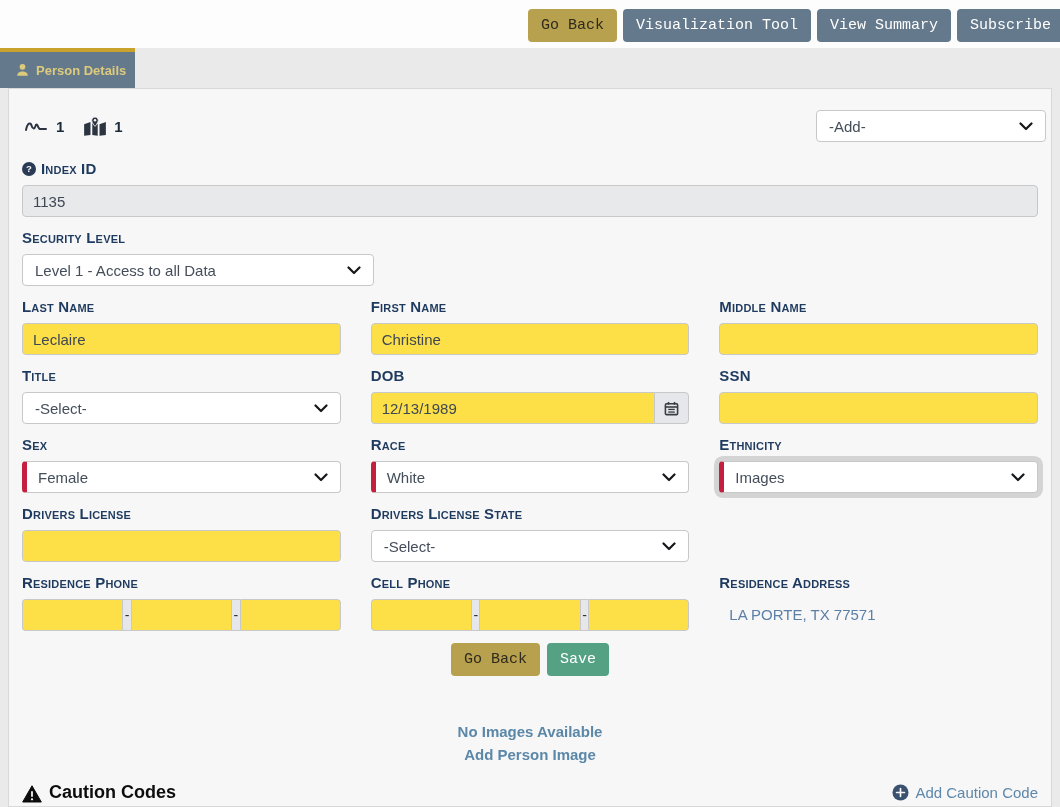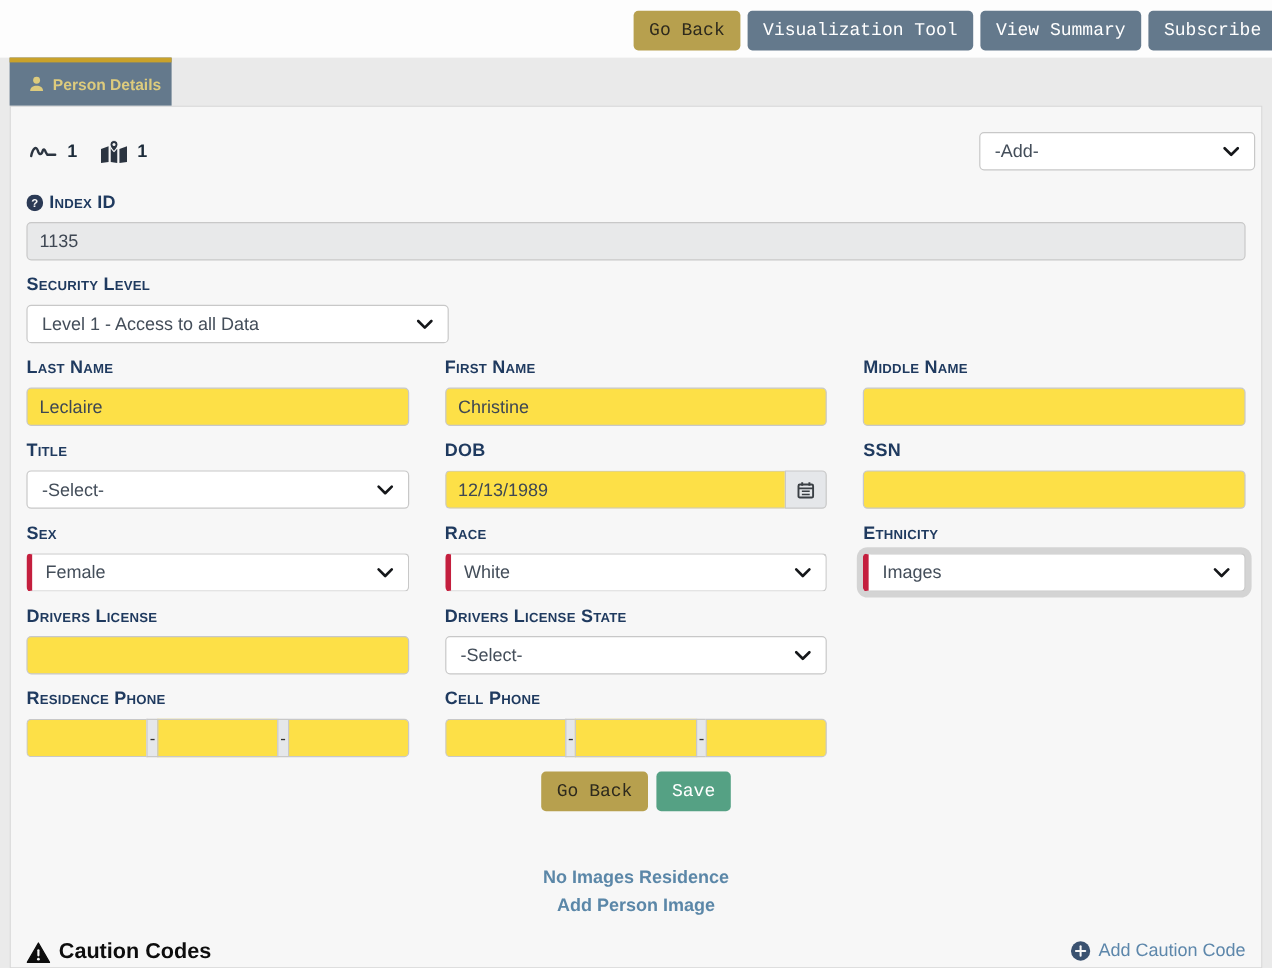--- a/index.html
+++ b/index.html
@@ -18,21 +18,21 @@
   .top-btn {
     height: 33px; border: none; border-radius: 4px;
     font-family: Liberation Mono, monospace; font-size: 15px; padding: 0 13px;
     margin-left: 6px; cursor: pointer; white-space: nowrap;
   }
   .btn-gold { background: #b7a04e; color: #2e2a1d; }
   .btn-slate { background: #64798c; color: #ffffff; }
   .btn-green { background: #55a184; color: #ffffff; }
   .top-btn.last { margin-right: -4px; }
   
-  .tab-row { height: 40px; padding-left: 8px; }
+  .tab-row { height: 40px; }
   .tab {
     display: inline-flex; align-items: center; gap: 7px;
     width: 135px; height: 40px; padding-left: 16px;
     background: #64798c; border-top: 4px solid #c9a22b;
     color: #ddcb7d; font-weight: 700; font-size: 13px;
     cursor: pointer;
   }
   
   .panel {
     margin: 0 8px; background: #f7f7f7;
@@ -334,29 +334,35 @@
           <span>Cell Phone</span>
         </div>
       <div class="igroup">
         <input class="f-input" value="" style="">
         <span class="addon sep">-</span>
         <input class="f-input" value="" style="">
         <span class="addon sep">-</span>
         <input class="f-input" value="" style="">
       </div>
     </div>
+    <div>
+      <div class="f-label">
+          <span>Residence Address</span>
+        </div>
+      <div class="address-text">LA PORTE, TX 77571</div>
+    </div>
   </div>
 
   <div class="action-row">
     <button class="top-btn btn-gold" style="margin-left:0;">Go Back</button>
     <button class="top-btn btn-green" style="margin-left:0;">Save</button>
   </div>
 
   <div class="images-block">
-    <div class="line">No Images Residence</div>
+    <div class="line">No Images Available</div>
     <a>Add Person Image</a>
   </div>
 
   <div class="caution-header">
     <div class="caution-title">
       <span class="icon">
         <svg width="20" height="18" viewBox="0 0 20 18">
           <path d="M10 0.8 L19.3 17 H0.7 Z" fill="#0d0d0d" stroke="#0d0d0d" stroke-width="1" stroke-linejoin="round"></path>
           <rect x="9.1" y="6" width="1.8" height="6" rx="0.9" fill="#f7f7f7"></rect>
           <circle cx="10" cy="14.3" r="1.15" fill="#f7f7f7"></circle>

